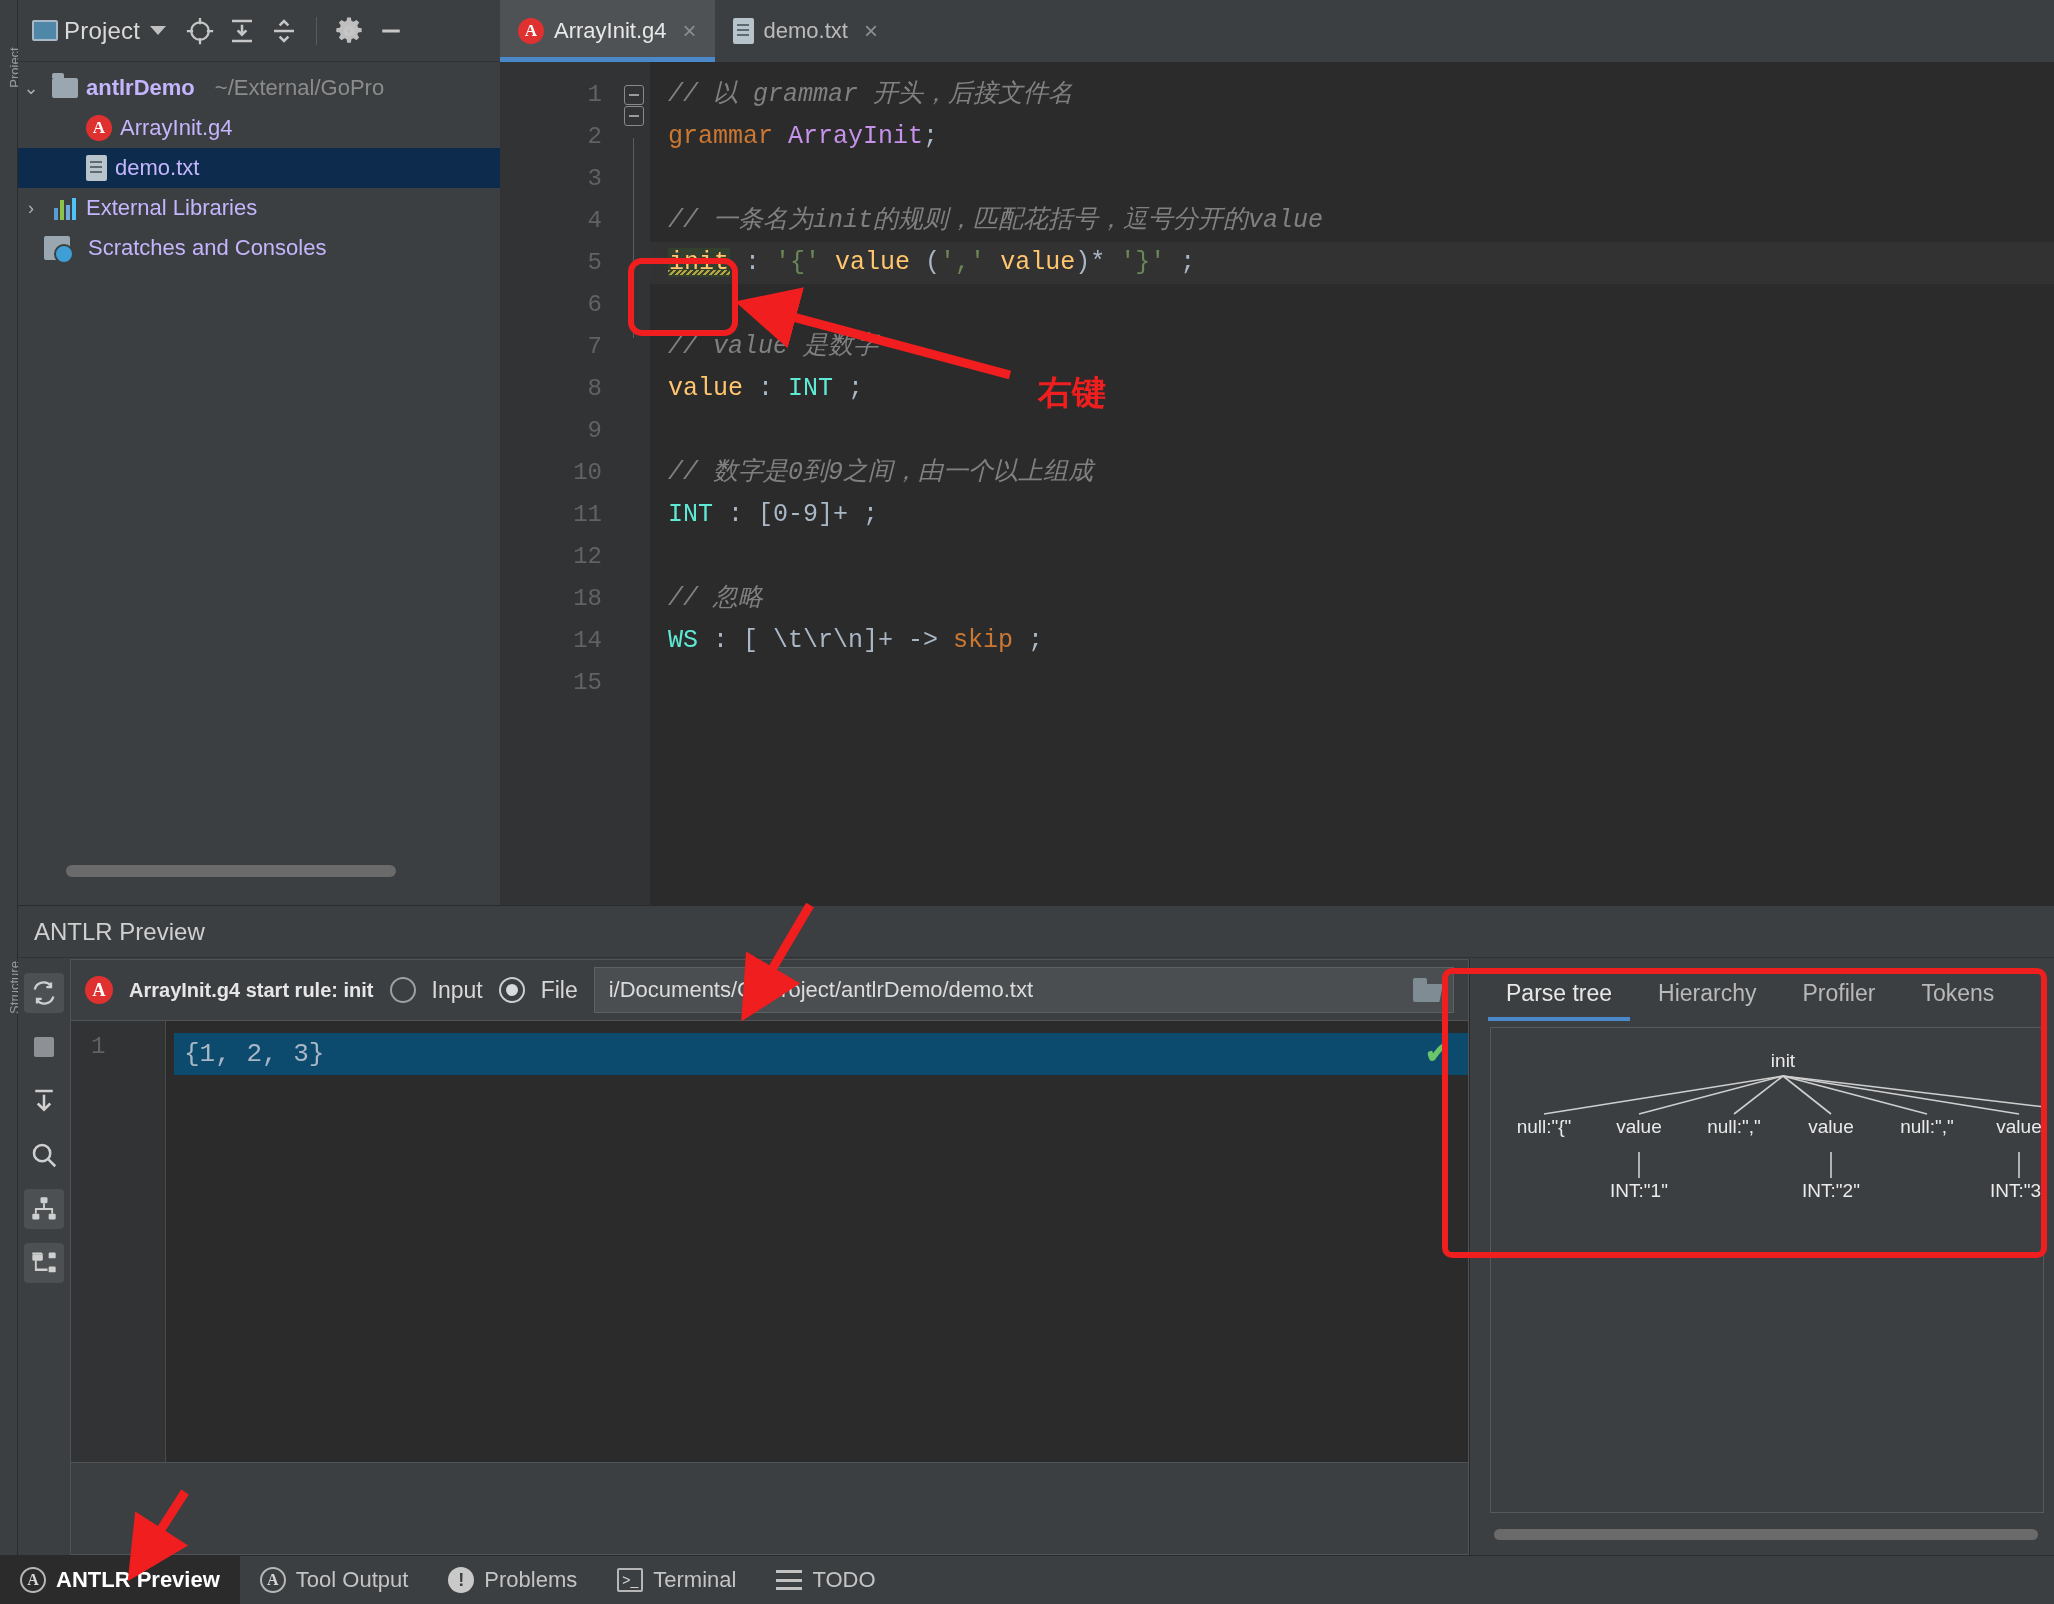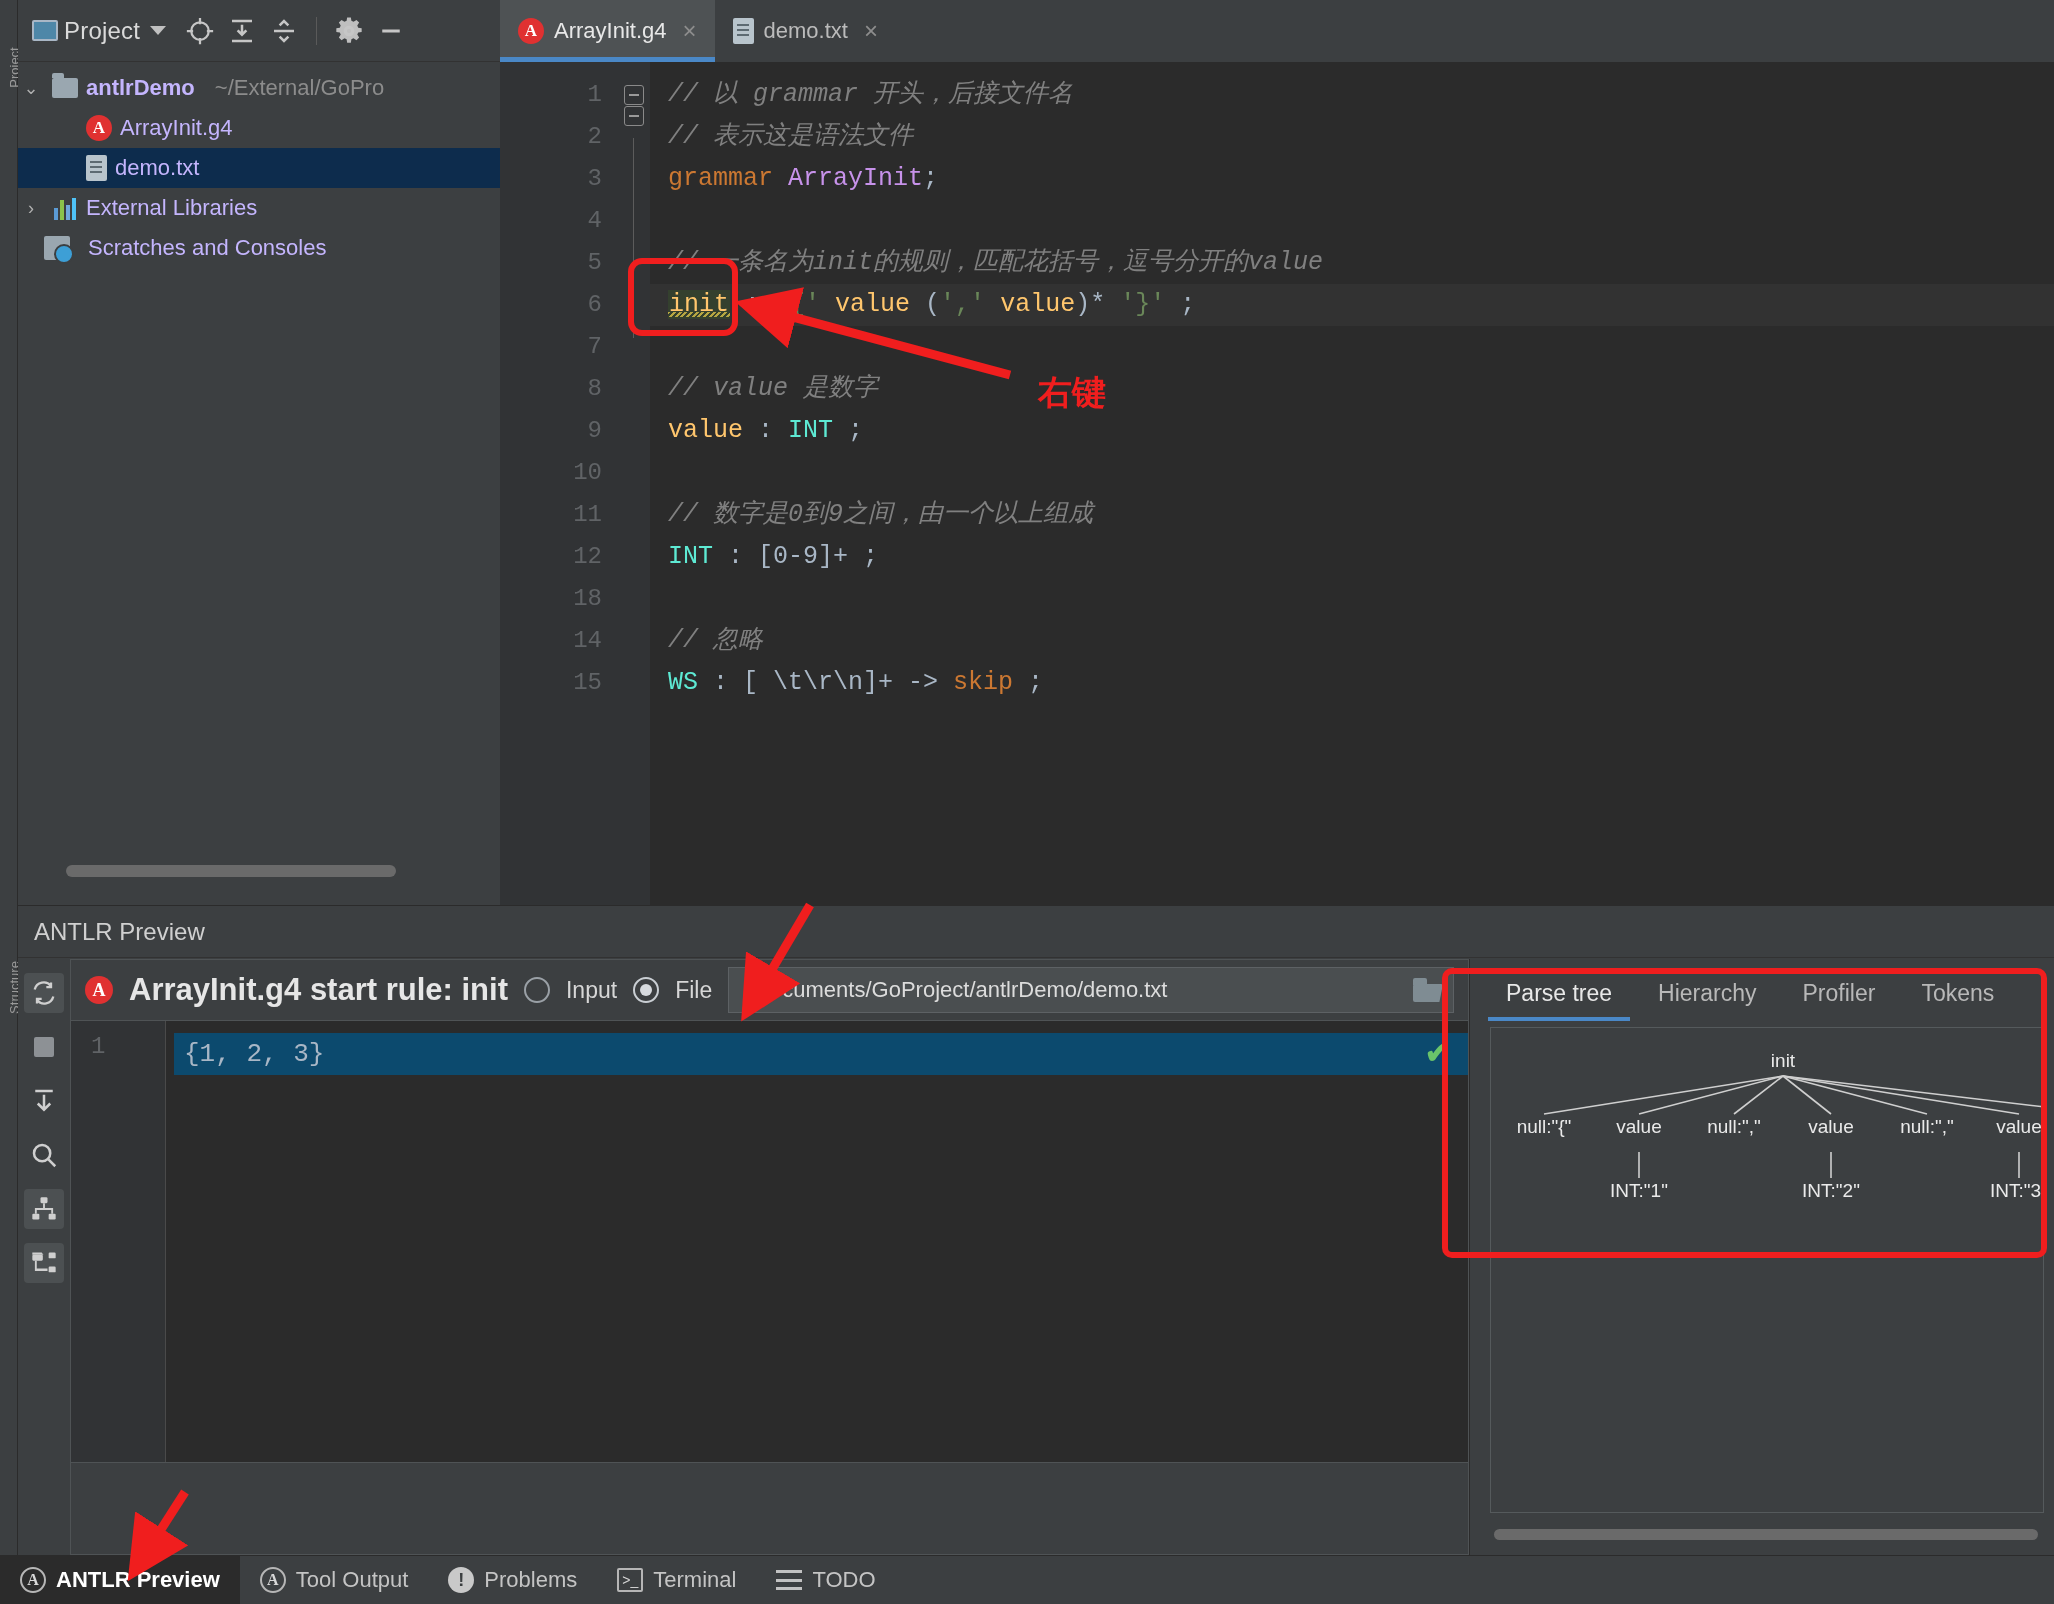--- a/index.html
+++ b/index.html
@@ -177,21 +177,21 @@
   .preview-main { flex:1; min-width:0; display:flex; flex-direction:column; background:#3c3f41; }
   .pm-toolrow {
     height: 62px; display:flex; align-items:center; gap: 16px; padding: 0 14px;
     background:#3c3f41; border:1px solid #4f5355;
   }
   .pm-antlr-dot {
     width: 28px; height: 28px; border-radius:50%; background:#e03131; color:#fff;
     display:flex;align-items:center;justify-content:center;font-size:18px;font-weight:bold;
     font-family:"Liberation Serif", serif; flex:0 0 auto;
   }
-  .pm-label { color:#e6e6e6; font-size: 31px; font-weight:bold; white-space:nowrap; }
+  .pm-label { color:#e6e6e6; font-size: 20px; font-weight:bold; white-space:nowrap; }
   .radio {
     width: 26px; height: 26px; border-radius:50%; border:2px solid #9aa0a6; flex:0 0 auto;
     display:flex; align-items:center; justify-content:center;
   }
   .radio.on { border-color:#c9ced3; }
   .radio.on::after{ content:""; width:12px;height:12px;border-radius:50%;background:#d7dade;}
   .radio-lbl { color:#d7d7d7; font-size: 23px; }
   .path-field {
     flex:1; min-width: 0; height: 46px; background:#4a4e50; border:1px solid #5d6164;
     display:flex; align-items:center; padding: 0 10px 0 14px; gap: 10px;
@@ -417,21 +417,20 @@
           <div class="ln">14</div>
           <div class="ln">15</div>
         </div>
       <div class="fold-col">
         <div class="fold-mark" style="margin-top:11px"></div>
         <div class="fold-mark" style="margin-top:1px"></div>
         <div class="fold-line" style="top:76px; height:200px;"></div>
       </div>
       <div class="code" id="codebody">
           <div class="cl"><span class="cmt">// 以 grammar 开头，后接文件名</span></div>
-          <div class="cl"><span class="cmt">// 表示这是语法文件</span></div>
           <div class="cl"><span class="kw">grammar </span><span class="gram">ArrayInit</span><span class="punct">;</span></div>
           <div class="cl">&nbsp;</div>
           <div class="cl"><span class="cmt">// 一条名为init的规则，匹配花括号，逗号分开的value</span></div>
           <div class="cl caret-line"><span class="init-hl">init</span><span class="punct"> : </span><span class="lit">'{'</span><span class="plain"> </span><span class="rule">value</span><span class="plain"> (</span><span class="lit">','</span><span class="plain"> </span><span class="rule">value</span><span class="plain">)* </span><span class="lit">'}'</span><span class="punct"> ;</span></div>
           <div class="cl">&nbsp;</div>
           <div class="cl"><span class="cmt">// value 是数字</span></div>
           <div class="cl"><span class="rule">value</span><span class="punct"> : </span><span class="tok">INT</span><span class="punct"> ;</span></div>
           <div class="cl">&nbsp;</div>
           <div class="cl"><span class="cmt">// 数字是0到9之间，由一个以上组成</span></div>
           <div class="cl"><span class="tok">INT</span><span class="punct"> : </span><span class="plain">[0-9]+</span><span class="punct"> ;</span></div>

